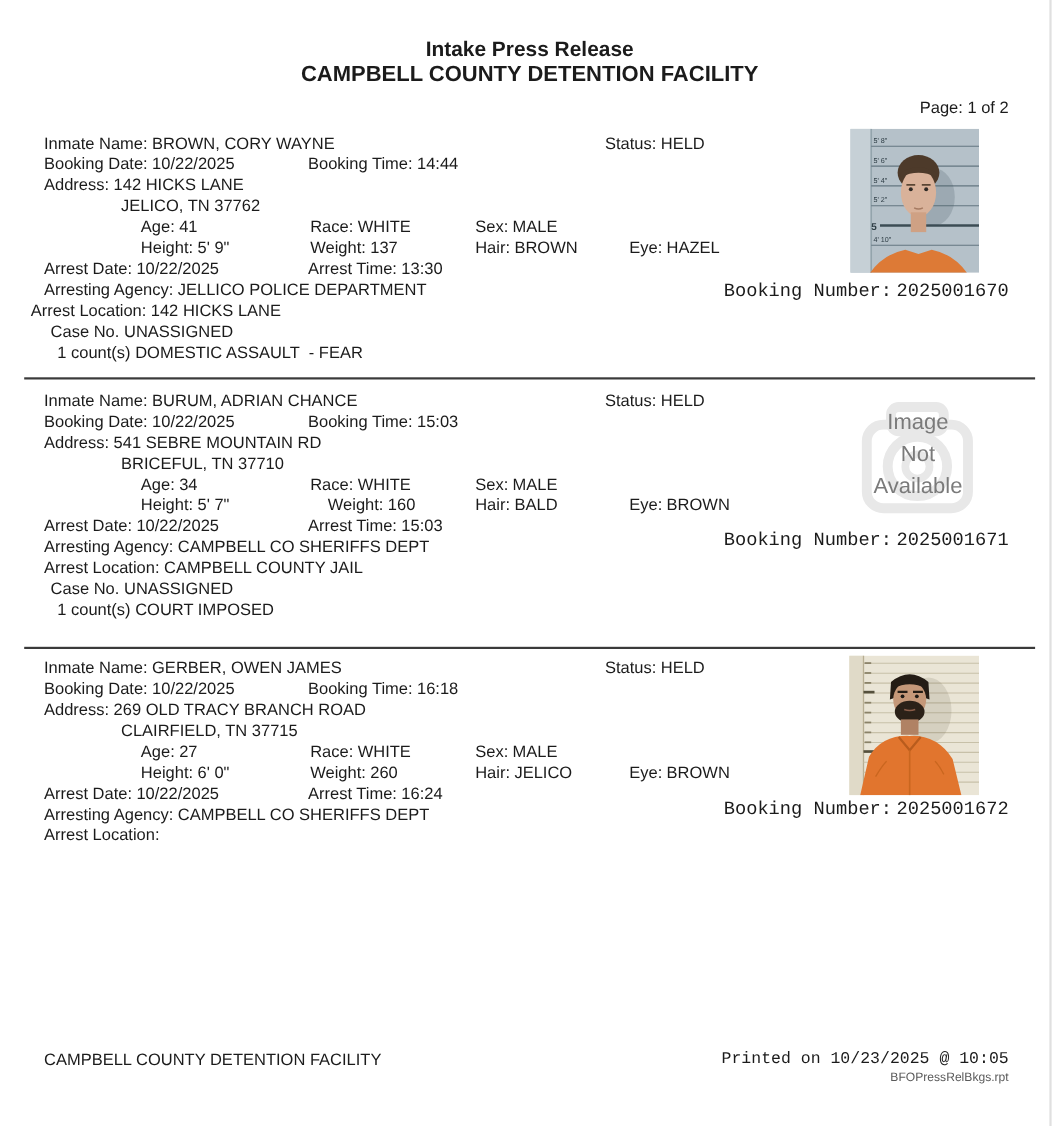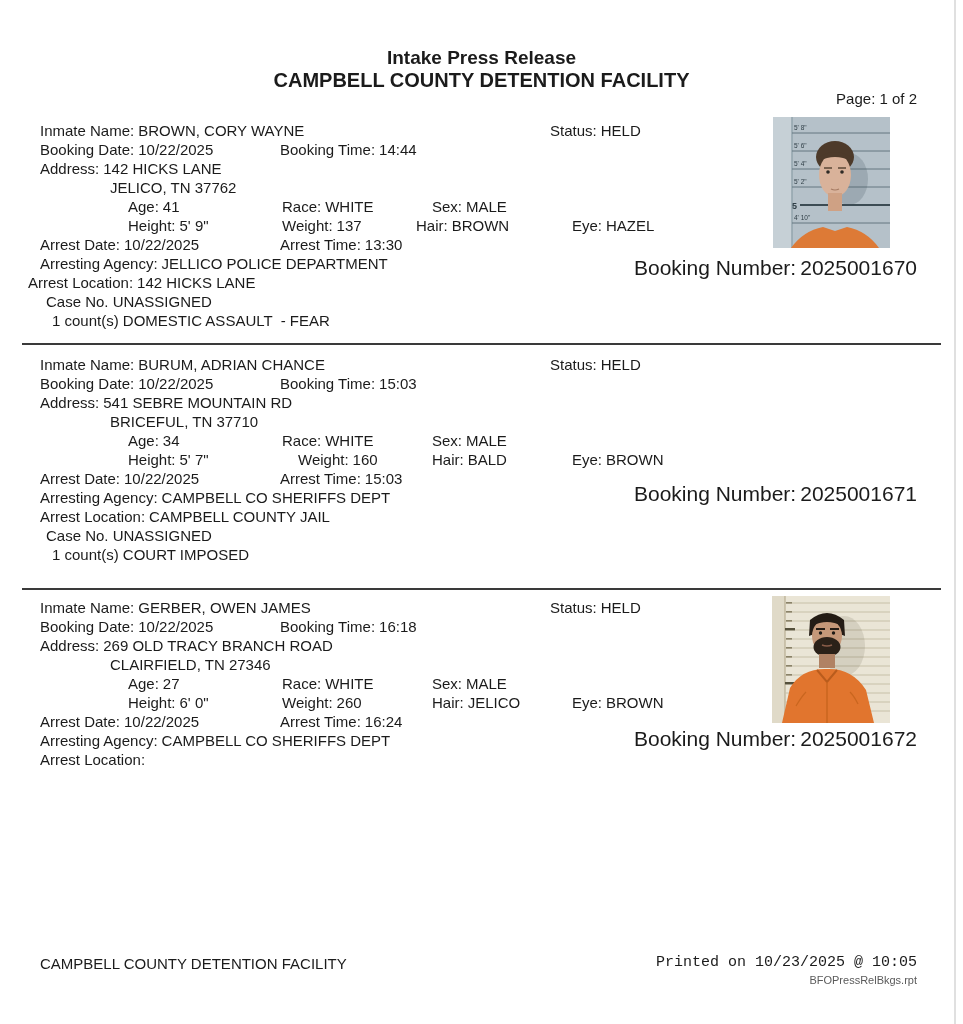--- a/index.html
+++ b/index.html
@@ -1,28 +1,28 @@
 <!DOCTYPE html>
 <html><head>
 <meta charset="utf-8">
 <style>
   html,body{margin:0;padding:0;background:#ffffff;}
   .page{position:relative;width:963px;height:1024px;background:#ffffff;overflow:hidden;
         font-family:"Liberation Sans", sans-serif;color:#1b1b1b;}
-  .title{position:absolute;top:46px;left:0;width:100%;text-align:center;font-weight:bold;}
+  .title{position:absolute;top:34px;left:0;width:100%;text-align:center;font-weight:bold;}
   .t1{font-size:19px;line-height:23px;}
   .t2{font-size:20px;line-height:23px;}
   .page-label{position:absolute;top:90px;right:46px;font-size:15px;}
   .record{position:absolute;left:0;width:963px;}
   .f{position:absolute;font-size:15px;line-height:17px;white-space:pre;color:#1b1b1b;}
   .val{margin-left:4px;}
   .divider{position:absolute;left:22px;width:919px;height:1.5px;background:#3a3a3a;}
   .photo{position:absolute;}
   .photo svg{display:block;}
-  .bn{position:absolute;right:46px;font-size:21px;white-space:pre;}
+  .bn{position:absolute;right:46px;font-size:17px;white-space:pre;font-family:Liberation Mono, monospace;}
   .placeholder{position:absolute;left:752px;top:356px;width:165px;height:132px;}
   .cam{position:absolute;top:0;left:0;}
   .ph-text{position:relative;margin-top:14px;text-align:center;font-size:20px;line-height:29px;color:#7a7a7a;}
   .footer-left{position:absolute;left:40px;top:954px;font-size:15px;line-height:19px;}
   .footer-sys{font-style:italic;}
   .printed{position:absolute;right:46px;top:954px;font-size:15px;font-family:Liberation Mono, monospace;}
   .report-file{position:absolute;right:46px;top:974px;font-size:11px;color:#5a5a5a;}
   .edge-line{position:absolute;top:0;left:954px;width:2px;height:1024px;background:#e0e0e0;}
   svg text{font-family:"Liberation Sans", sans-serif;}
 </style>
@@ -42,21 +42,21 @@
     <div class="f" style="top:0;left:550px"><span class="lab">Status:</span><span class="val">HELD</span></div>
     <div class="f" style="top:19px;left:40px"><span class="lab">Booking Date:</span><span class="val">10/22/2025</span></div>
     <div class="f" style="top:19px;left:280px"><span class="lab">Booking Time:</span><span class="val">14:44</span></div>
     <div class="f" style="top:38px;left:40px"><span class="lab">Address:</span><span class="val">142 HICKS LANE</span></div>
     <div class="f" style="top:57px;left:110px">JELICO, TN 37762</div>
     <div class="f" style="top:76px;left:128px"><span class="lab">Age:</span><span class="val">41</span></div>
     <div class="f" style="top:76px;left:282px"><span class="lab">Race:</span><span class="val">WHITE</span></div>
     <div class="f" style="top:76px;left:432px"><span class="lab">Sex:</span><span class="val">MALE</span></div>
     <div class="f" style="top:95px;left:128px"><span class="lab">Height:</span><span class="val">5' 9"</span></div>
     <div class="f" style="top:95px;left:282px"><span class="lab">Weight:</span><span class="val">137</span></div>
-    <div class="f" style="top:95px;left:416px"><span class="lab">Hair:</span><span class="val">BROWN</span></div>
+    <div class="f" style="top:95px;left:432px"><span class="lab">Hair:</span><span class="val">BROWN</span></div>
     <div class="f" style="top:95px;left:572px"><span class="lab">Eye:</span><span class="val">HAZEL</span></div>
     <div class="f" style="top:114px;left:40px"><span class="lab">Arrest Date:</span><span class="val">10/22/2025</span></div>
     <div class="f" style="top:114px;left:280px"><span class="lab">Arrest Time:</span><span class="val">13:30</span></div>
     <div class="f" style="top:133px;left:40px"><span class="lab">Arresting Agency:</span><span class="val">JELLICO POLICE DEPARTMENT</span></div>
     <div class="f" style="top:152px;left:28px"><span class="lab">Arrest Location:</span><span class="val">142 HICKS LANE</span></div>
     <div class="f" style="top:171px;left:46px">Case No. UNASSIGNED</div>
     <div class="f" style="top:190px;left:52px">1 count(s) DOMESTIC ASSAULT  - FEAR</div>
   </div>
 
   <div class="photo" style="left:773px;top:117px;width:117px;height:131px">
@@ -108,31 +108,44 @@
     <div class="f" style="top:95px;left:432px"><span class="lab">Hair:</span><span class="val">BALD</span></div>
     <div class="f" style="top:95px;left:572px"><span class="lab">Eye:</span><span class="val">BROWN</span></div>
     <div class="f" style="top:114px;left:40px"><span class="lab">Arrest Date:</span><span class="val">10/22/2025</span></div>
     <div class="f" style="top:114px;left:280px"><span class="lab">Arrest Time:</span><span class="val">15:03</span></div>
     <div class="f" style="top:133px;left:40px"><span class="lab">Arresting Agency:</span><span class="val">CAMPBELL CO SHERIFFS DEPT</span></div>
     <div class="f" style="top:152px;left:40px"><span class="lab">Arrest Location:</span><span class="val">CAMPBELL COUNTY JAIL</span></div>
     <div class="f" style="top:171px;left:46px">Case No. UNASSIGNED</div>
     <div class="f" style="top:190px;left:52px">1 count(s) COURT IMPOSED</div>
   </div>
 
+  <div class="placeholder">
+    <svg class="cam" width="165" height="132" viewBox="0 0 165 132">
+      <rect x="58" y="14" width="48" height="22" rx="7" fill="none" stroke="#e8e8e8" stroke-width="9"></rect>
+      <rect x="36" y="30" width="92" height="76" rx="15" fill="none" stroke="#e8e8e8" stroke-width="9"></rect>
+      <circle cx="82" cy="68" r="27" fill="none" stroke="#e8e8e8" stroke-width="9"></circle>
+      <circle cx="82" cy="68" r="11" fill="none" stroke="#e8e8e8" stroke-width="7"></circle>
+    </svg>
+    <div class="ph-text">
+      <div>Image</div>
+      <div>Not</div>
+      <div>Available</div>
+    </div>
+  </div>
   <div class="bn" style="top:482px"><span>Booking Number:</span><span class="val">2025001671</span></div>
 
   <div class="divider" style="top:588px"></div>
 
   <div class="record" style="top:599px">
     <div class="f" style="top:0;left:40px"><span class="lab">Inmate Name:</span><span class="val">GERBER, OWEN JAMES</span></div>
     <div class="f" style="top:0;left:550px"><span class="lab">Status:</span><span class="val">HELD</span></div>
     <div class="f" style="top:19px;left:40px"><span class="lab">Booking Date:</span><span class="val">10/22/2025</span></div>
     <div class="f" style="top:19px;left:280px"><span class="lab">Booking Time:</span><span class="val">16:18</span></div>
     <div class="f" style="top:38px;left:40px"><span class="lab">Address:</span><span class="val">269 OLD TRACY BRANCH ROAD</span></div>
-    <div class="f" style="top:57px;left:110px">CLAIRFIELD, TN 27346</div>
+    <div class="f" style="top:57px;left:110px">CLAIRFIELD, TN 37715</div>
     <div class="f" style="top:76px;left:128px"><span class="lab">Age:</span><span class="val">27</span></div>
     <div class="f" style="top:76px;left:282px"><span class="lab">Race:</span><span class="val">WHITE</span></div>
     <div class="f" style="top:76px;left:432px"><span class="lab">Sex:</span><span class="val">MALE</span></div>
     <div class="f" style="top:95px;left:128px"><span class="lab">Height:</span><span class="val">6' 0"</span></div>
     <div class="f" style="top:95px;left:282px"><span class="lab">Weight:</span><span class="val">260</span></div>
     <div class="f" style="top:95px;left:432px"><span class="lab">Hair:</span><span class="val">JELICO</span></div>
     <div class="f" style="top:95px;left:572px"><span class="lab">Eye:</span><span class="val">BROWN</span></div>
     <div class="f" style="top:114px;left:40px"><span class="lab">Arrest Date:</span><span class="val">10/22/2025</span></div>
     <div class="f" style="top:114px;left:280px"><span class="lab">Arrest Time:</span><span class="val">16:24</span></div>
     <div class="f" style="top:133px;left:40px"><span class="lab">Arresting Agency:</span><span class="val">CAMPBELL CO SHERIFFS DEPT</span></div>

